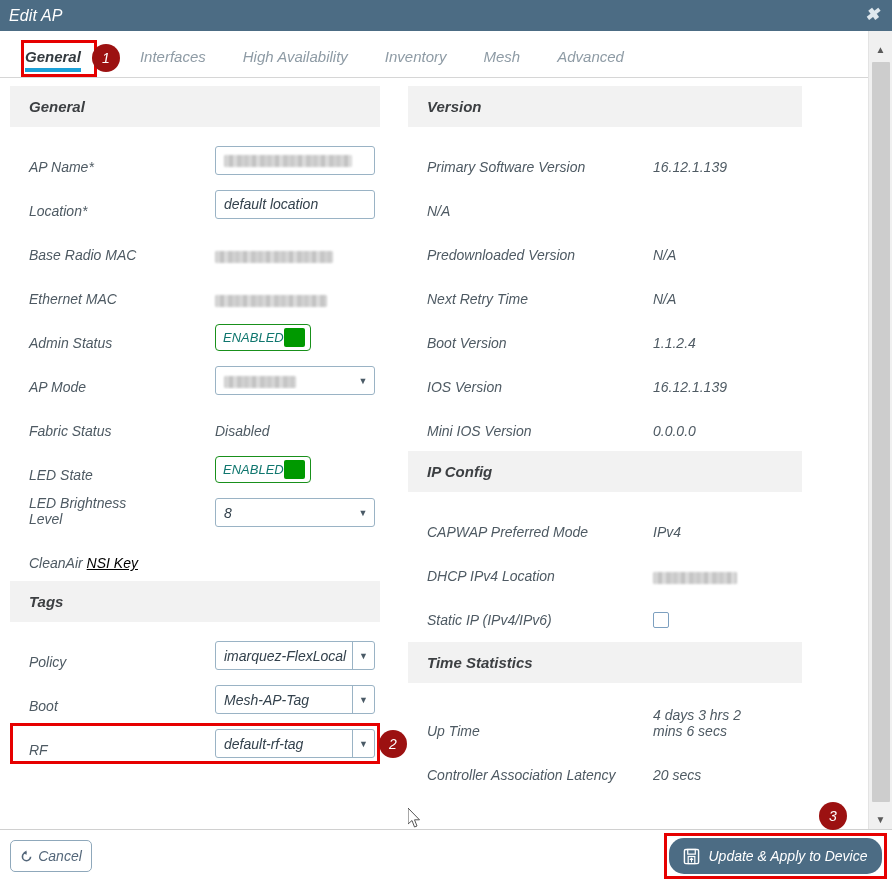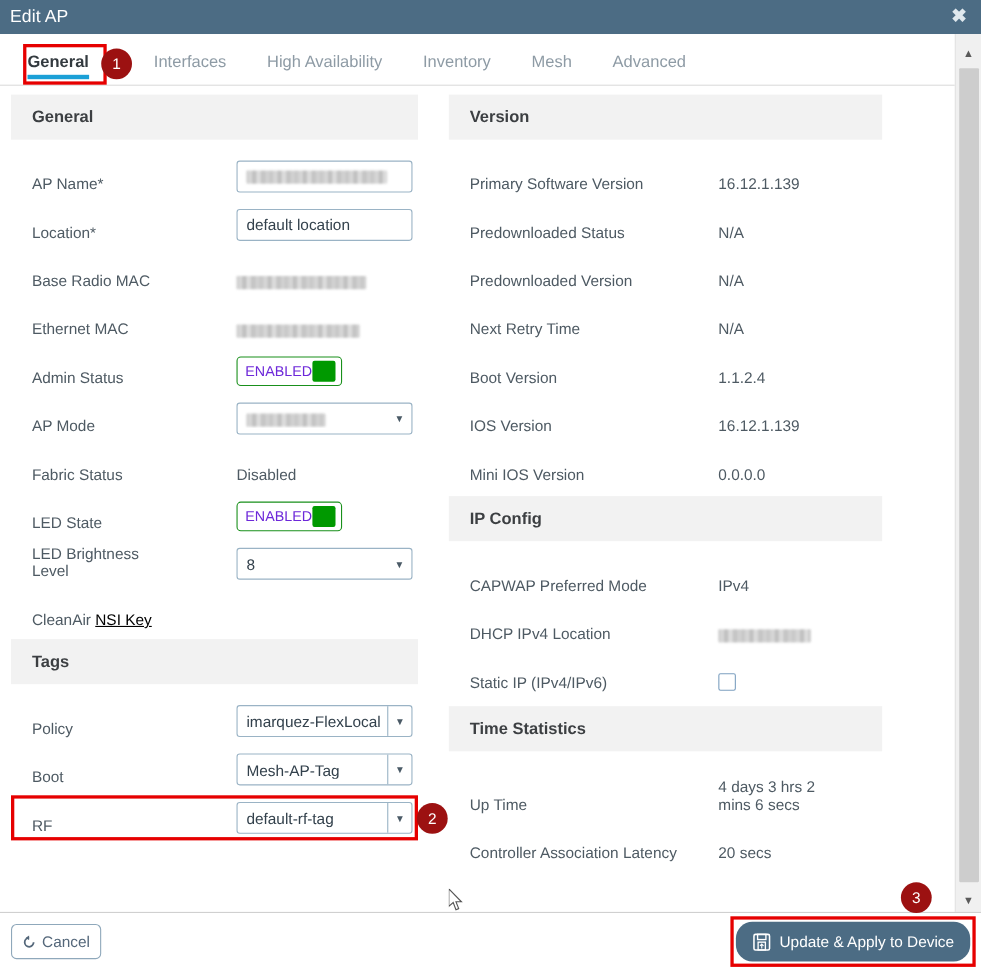--- a/index.html
+++ b/index.html
@@ -7,20 +7,21 @@
     margin: 0; padding: 0;
     width: 892px; height: 881px;
     background: #ffffff;
     font-family: "Liberation Sans", sans-serif;
     overflow: hidden;
   }
   #app {
     position: relative;
     width: 892px; height: 881px;
     background: #ffffff;
+    font-style: italic;
   }
 
   
   .titlebar {
     position: absolute; top: 0; left: 0;
     width: 892px; height: 31px;
     background: #4c6c84;
     display: flex; align-items: center;
   }
   .titlebar .title {
@@ -188,21 +189,21 @@
     width: 96px; height: 27px;
     border: 1px solid #19901b;
     border-radius: 4px;
     display: flex; align-items: center;
     cursor: pointer;
     background: #fff;
   }
   .toggle .tl {
     flex: 1;
     font-size: 13px;
-    color: #6d28d9;
+    color: #0f766e;
     padding-left: 7px;
     font-weight: 500;
   }
   .toggle .knob {
     width: 22px; height: 19px;
     background: #009900;
     border-radius: 2px;
     margin-right: 5px;
   }
 
@@ -477,21 +478,20 @@
       <div class="col col-right">
 
         <div class="card">
           <div class="card-header">Version</div>
           <div class="rows">
             <div class="row">
               <div class="lbl">Primary Software Version</div>
               <div class="val">16.12.1.139</div>
             </div>
             <div class="row">
-              <div class="lbl">Predownloaded Status</div>
               <div class="val">N/A</div>
             </div>
             <div class="row">
               <div class="lbl">Predownloaded Version</div>
               <div class="val">N/A</div>
             </div>
             <div class="row">
               <div class="lbl">Next Retry Time</div>
               <div class="val">N/A</div>
             </div>

